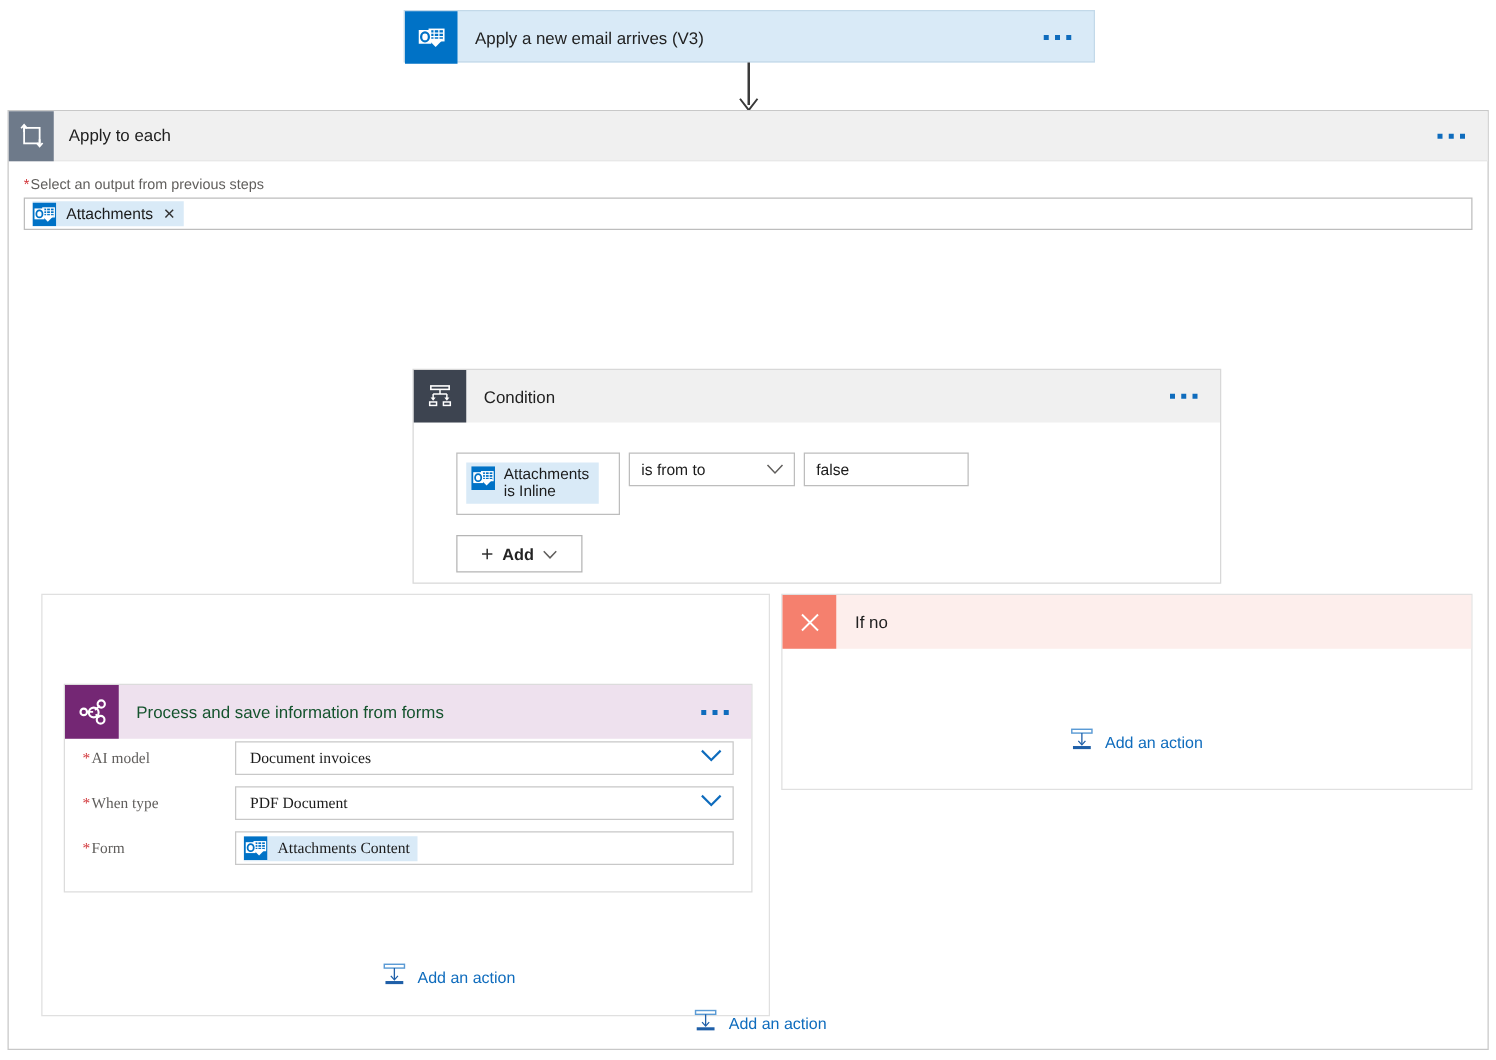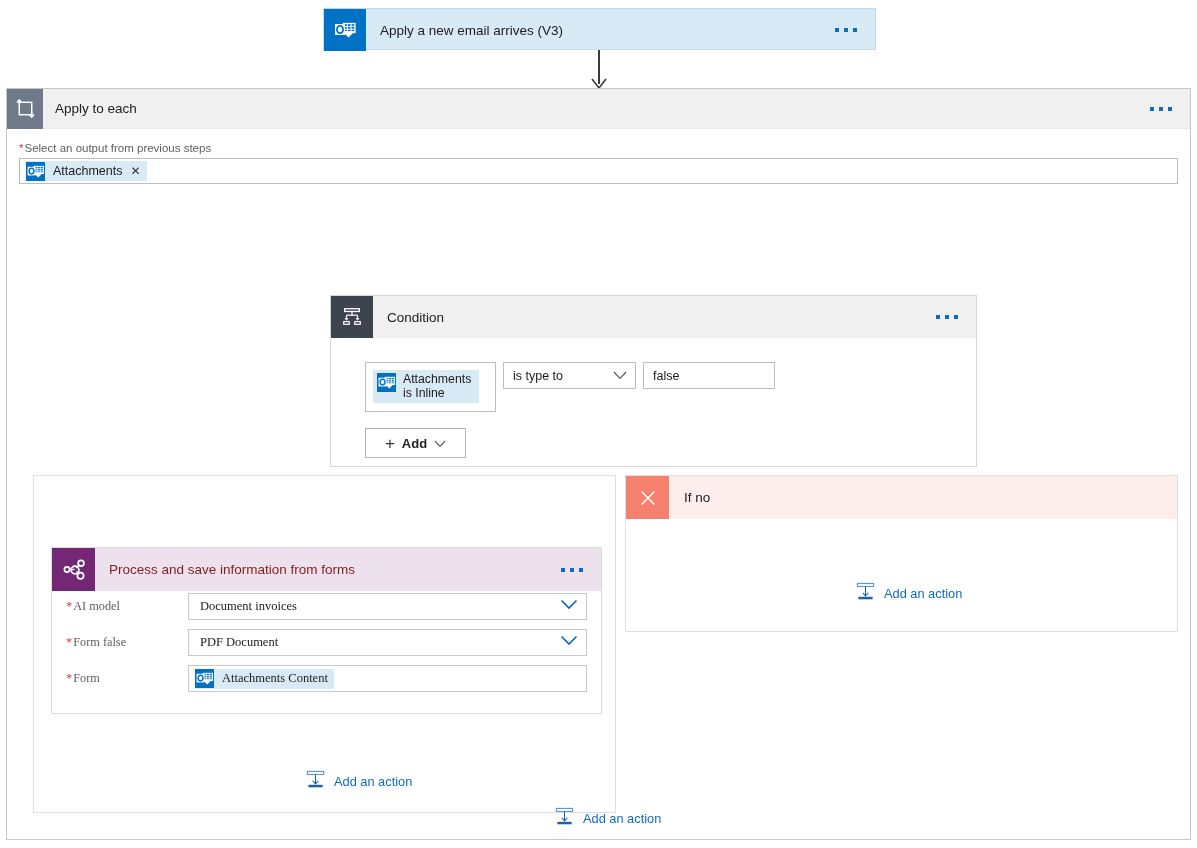--- a/index.html
+++ b/index.html
@@ -177,21 +177,21 @@
   .ai-card {
     position: absolute; left: 17px; top: 71px;
     width: 551px; height: 167px;
     border: 1px solid #dcdcdc; background: #fff;
   }
   .ai-header { height: 43px; background: #eee1ee; display: flex; align-items: center; }
   .ai-icon {
     width: 43px; height: 43px; flex: 0 0 43px; background: #742774;
     display: flex; align-items: center; justify-content: center;
   }
-  .ai-title { padding-left: 14px; font-size: 13.5px; color: #7f1d1d; flex: 1; }
+  .ai-title { padding-left: 14px; font-size: 13.5px; color: #14532d; flex: 1; }
 
   .ai-body { padding: 2px 14px 0 14px; font-family: Liberation Serif, serif; }
   .ai-row { display: flex; align-items: center; margin-bottom: 9px; }
   .ai-lab {
     width: 122px; flex: 0 0 122px;
     font-size: 12.3px; color: #605e5c;
   }
   .ai-input {
     flex: 1 1 auto; height: 27px;
     border: 1px solid #c8c8c8; background: #fff;
@@ -334,21 +334,21 @@
                 </svg>
               </span>
               <span class="tk-lines">
                 <span>Attachments</span><br>
                 <span>is Inline</span>
               </span>
             </span>
           </div>
 
           <div class="cond-select">
-            <span>is type to</span>
+            <span>is from to</span>
             <span class="chev">
               <svg width="14" height="9" viewBox="0 0 14 9">
                   <path d="M1 1 L7 7.4 L13 1" fill="none" stroke="#605e5c" stroke-width="1.2"></path>
                 </svg>
             </span>
           </div>
 
           <div class="cond-value">
             <span>false</span>
           </div>
@@ -400,21 +400,21 @@
               <span class="chev">
                 <svg width="18" height="11" viewBox="0 0 18 11">
                     <path d="M1.5 1.5 L9 9 L16.5 1.5" fill="none" stroke="#0f6cbd" stroke-width="1.7"></path>
                   </svg>
               </span>
             </div>
           </div>
 
           <div class="ai-row">
             <div class="ai-lab">
-              <span class="req-star">*</span><span>Form false</span>
+              <span class="req-star">*</span><span>When type</span>
             </div>
             <div class="ai-input">
               <span>PDF Document</span>
               <span class="chev">
                 <svg width="18" height="11" viewBox="0 0 18 11">
                     <path d="M1.5 1.5 L9 9 L16.5 1.5" fill="none" stroke="#0f6cbd" stroke-width="1.7"></path>
                   </svg>
               </span>
             </div>
           </div>

